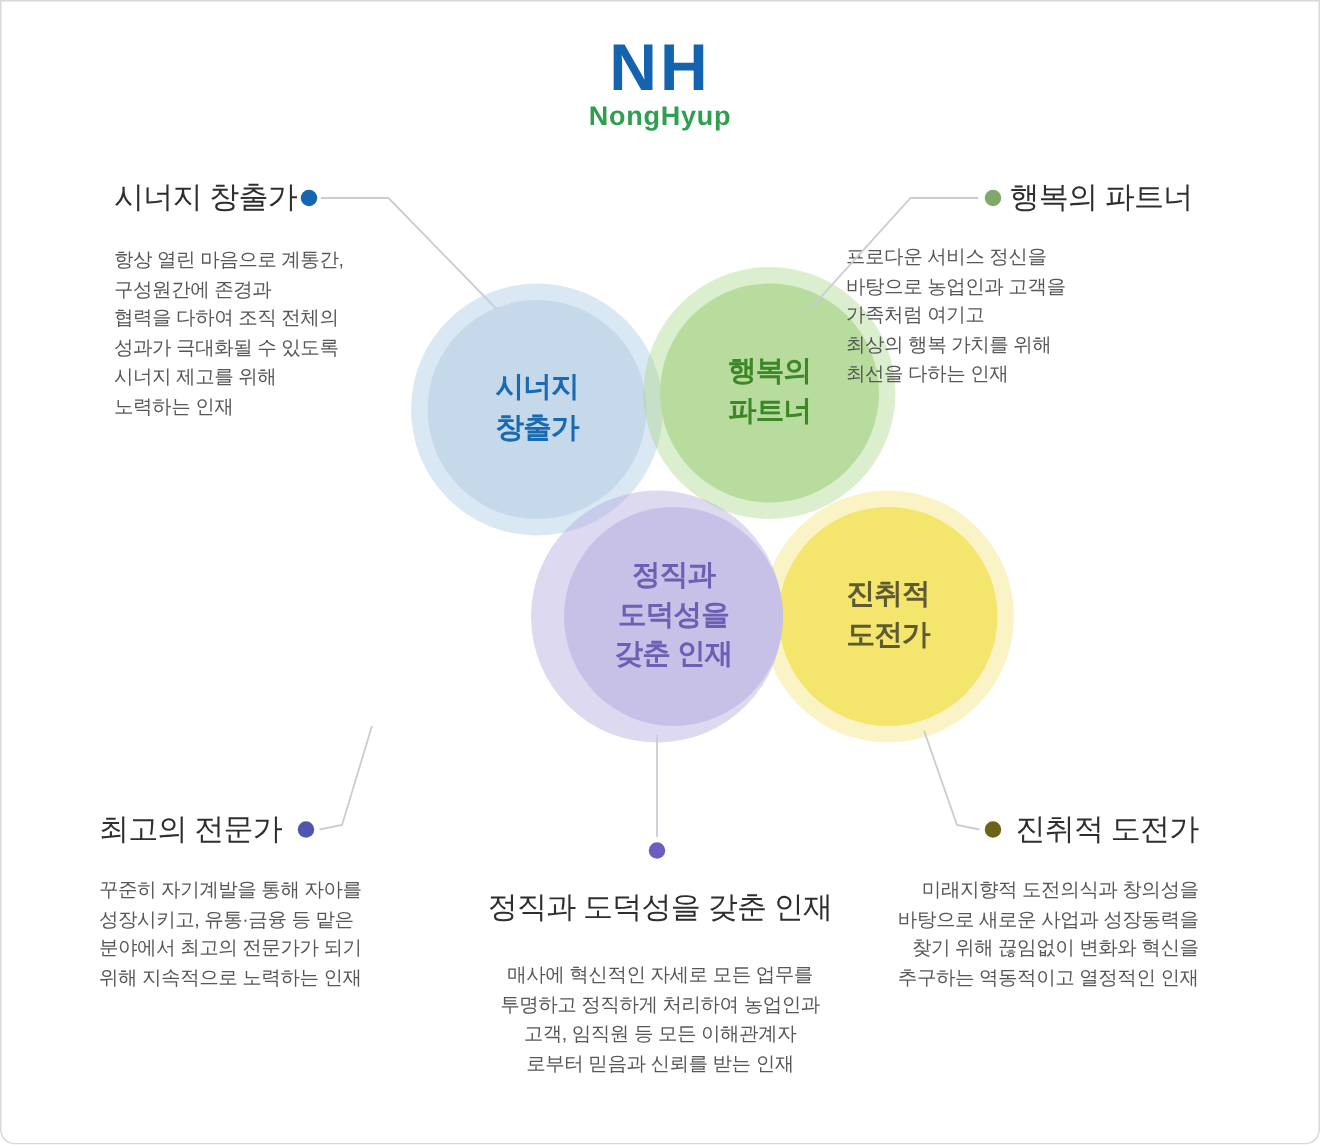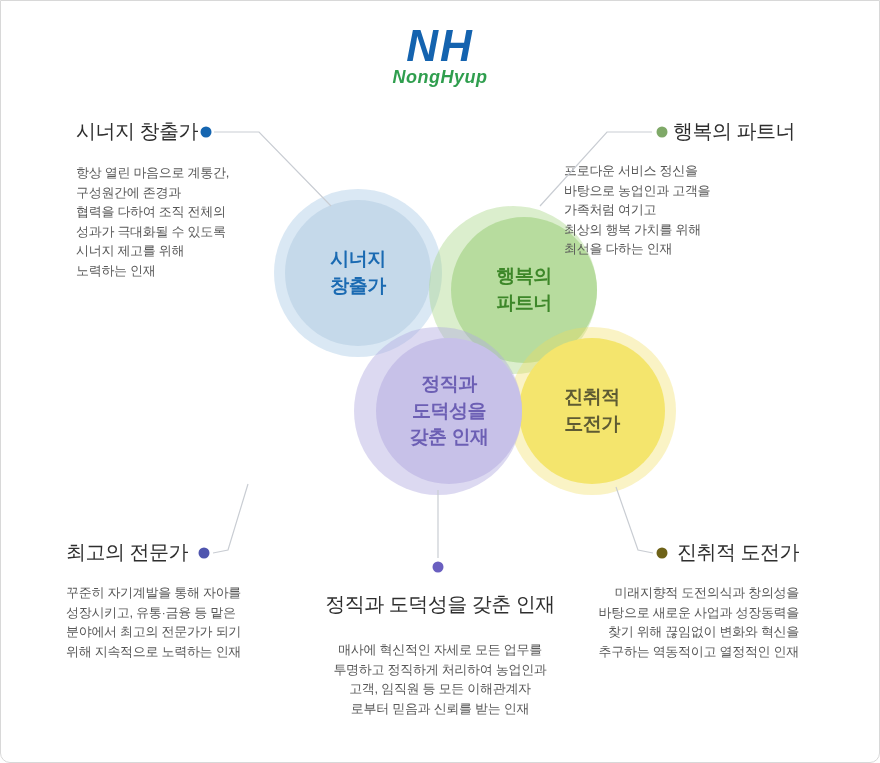--- a/index.html
+++ b/index.html
@@ -2,39 +2,39 @@
 <html><head>
 <meta charset="utf-8">
 <style>
   * { margin:0; padding:0; box-sizing:border-box; }
   body { background:#fff; font-family:"Liberation Sans","DejaVu Sans",sans-serif; }
   .canvas {
     position:relative; width:880px; height:763px; background:#fff;
     border:1px solid #d8d8d8; border-radius:0 0 10px 10px; overflow:hidden;
   }
   
-  .logo { position:absolute; top:26px; left:0; right:0; text-align:center; z-index:2;font-style:italic; }
+  .logo { position:absolute; top:26px; left:0; right:0; text-align:center; z-index:2; }
   .logo-nh { font-size:44px; font-weight:900; letter-spacing:2px; line-height:0.85; }
   .logo-name { font-size:18px; font-weight:700; margin-top:3px; letter-spacing:0.5px; }
   
   svg.connectors { position:absolute; left:0; top:0; z-index:4; pointer-events:none; }
   svg.connectors polyline, svg.connectors line { fill:none; stroke:#c9cdd3; stroke-width:1.2; }
   
   .halo {
     position:absolute; width:168px; height:168px; border-radius:50%;
     display:flex; align-items:center; justify-content:center;
   }
   .circle {
     width:146px; height:146px; border-radius:50%;
     display:flex; align-items:center; justify-content:center;
     text-align:center; font-size:19px; font-weight:700; line-height:1.4;
     white-space:pre-line; letter-spacing:-0.5px;
   }
   .halo-synergy   { left:273px; top:188px; z-index:1; }
-  .halo-happiness { left:428px; top:205px; z-index:1;justify-content:flex-end; }
+  .halo-happiness { left:428px; top:177px; z-index:1; }
   .halo-expert    { left:197px; top:326px; z-index:2; }
   .halo-integrity { left:353px; top:326px; z-index:3;justify-content:flex-end; }
   .halo-challenge { left:507px; top:326px; z-index:2; }
   
   .callout-title {
     position:absolute; font-size:20px; font-weight:500; color:#2e2e2e;
     letter-spacing:-0.5px; z-index:3;
   }
   .callout-desc {
     position:absolute; font-size:13px; color:#575757; line-height:1.5;

